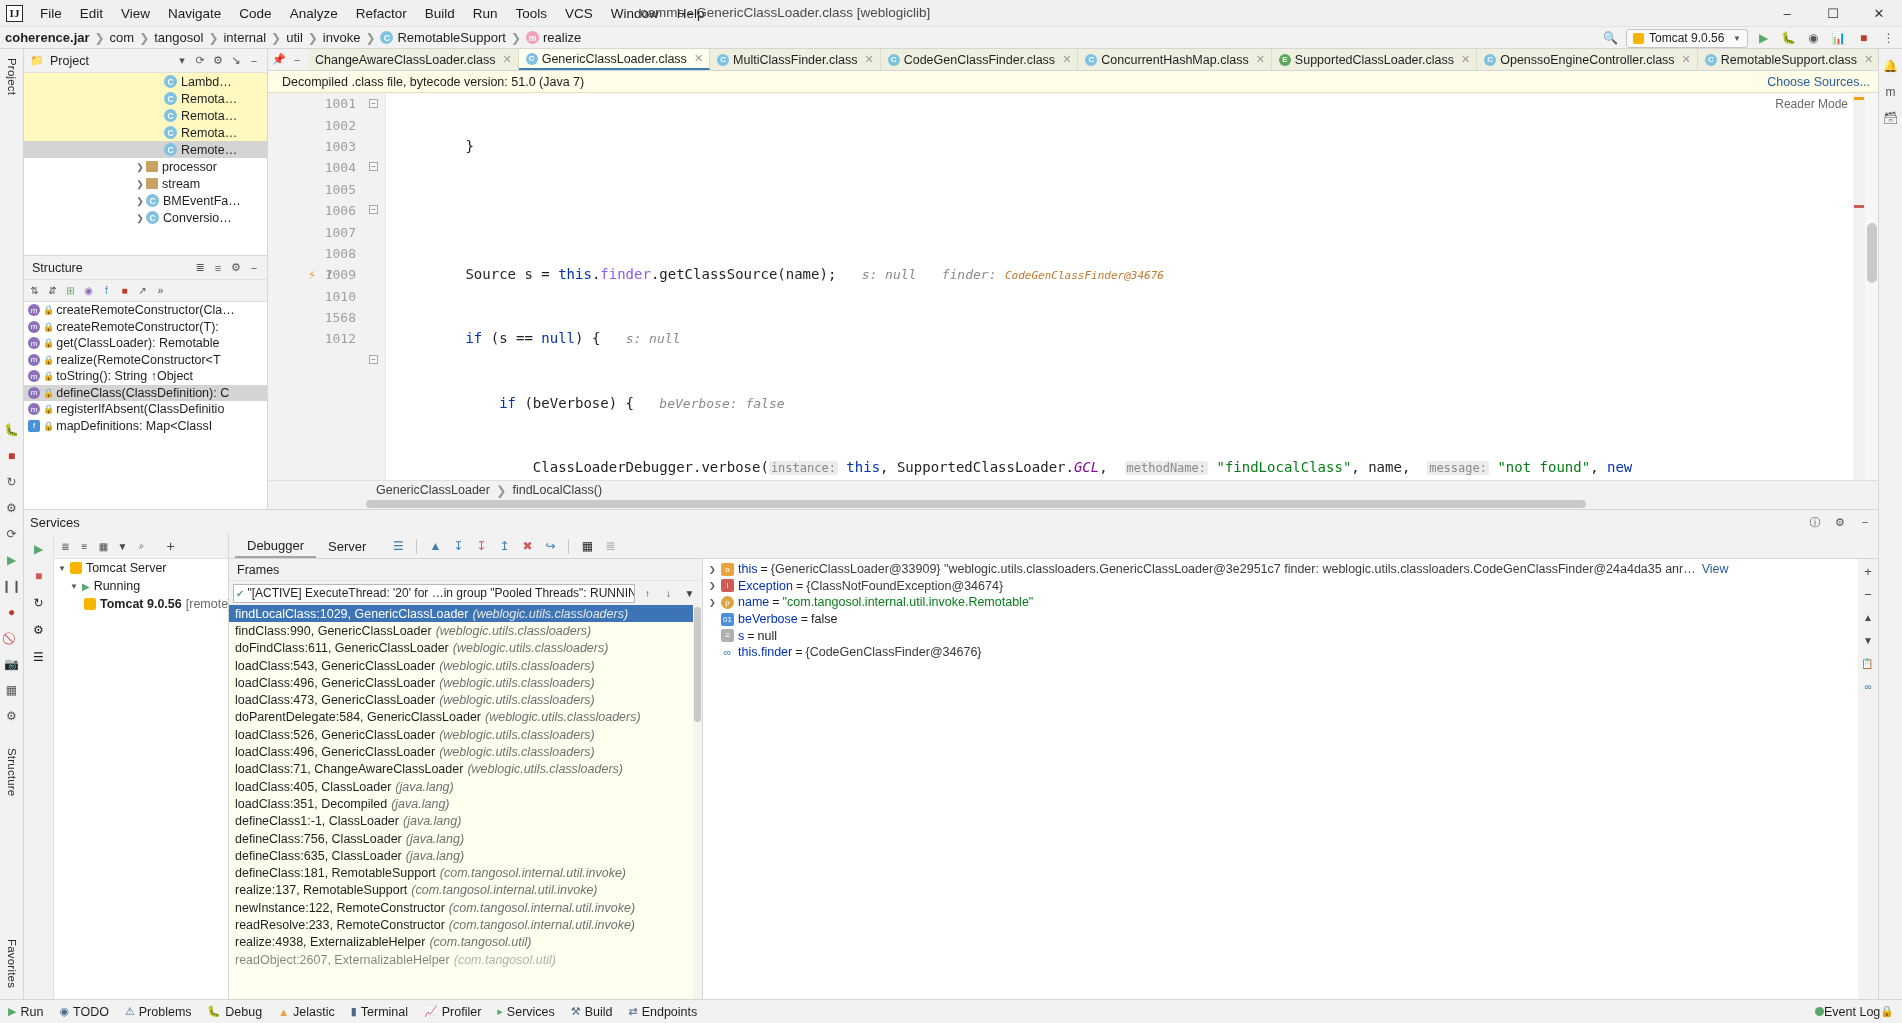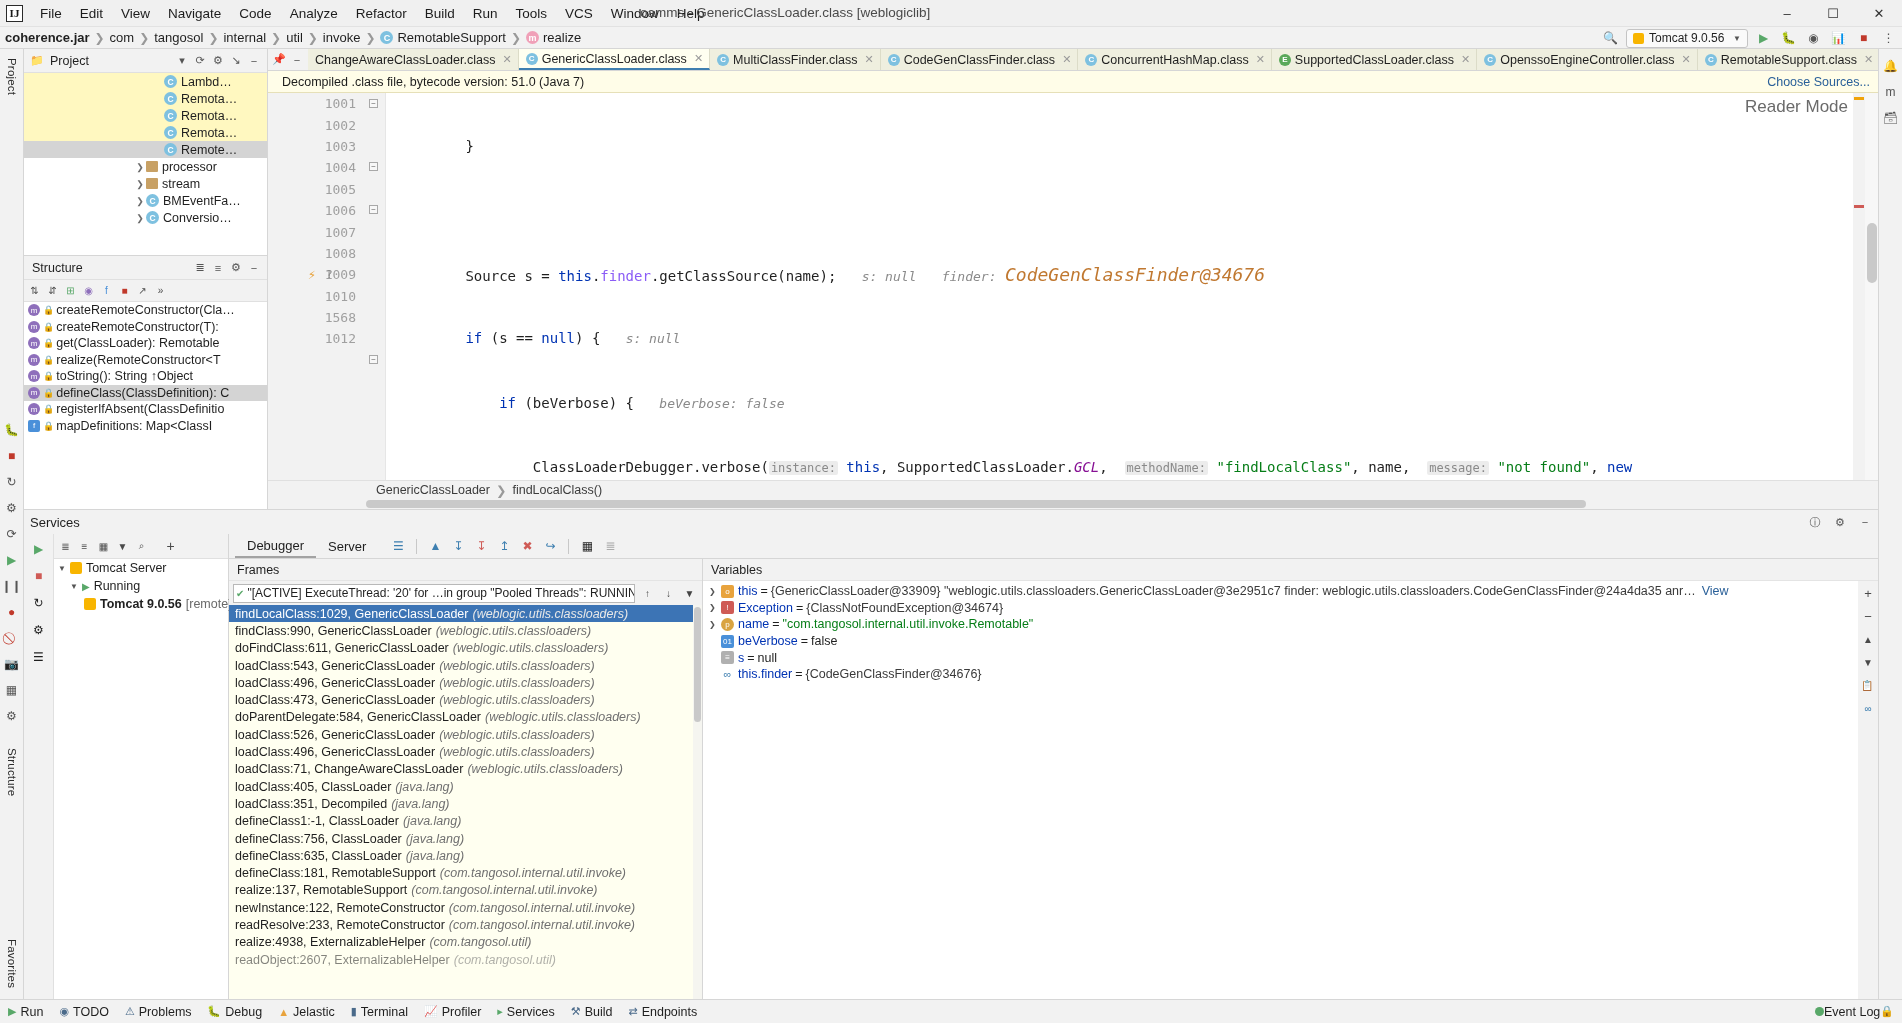--- a/index.html
+++ b/index.html
@@ -151,23 +151,23 @@
     font-family: "DejaVu Sans Mono", monospace; font-size: 14px; line-height: 21.4px;
     white-space: pre; padding-left: 12px;
   }
   .codeline { height: 21.4px; white-space: pre; }
   .kw { color: #0033b3; }
   .str { color: #067d17; }
   .fld { color: #8b5cf6; margin-top: 37px; }
   .stat { color: #871094; font-style: italic; }
   .hint-box { background: #ececec; color: #8a8a8a; font-style: normal; font-size: 12px; padding: 0 2px; border-radius: 2px;}
   .hint-val { color: #8a8a8a; font-style: italic; font-size: 13px;}
-  .hint-obj { color: #c07830; font-style: italic; font-size: 18px; margin-top: 8px;}
-
-  .readermode { position: absolute; right: 30px; top: 4px; font-size: 17px; color: #6a6a6a; }
+  .hint-obj { color: #c07830; font-style: italic; font-size: 11px; margin-top: 8px;}
+
+  .readermode { position: absolute; right: 30px; top: 4px; font-size: 12px; color: #6a6a6a; }
   .err-stripe { position: absolute; right: 13px; width: 12px; background: #f2f2f2; top: 0; bottom: 0; }
   .vscroll { position: absolute; right: 0; top: 0; width: 13px; bottom: 0; background: #f7f7f7;}
   .vthumb { position: absolute; right: 1px; width: 10px; background: #c9c9c9; border-radius: 5px; }
 
   .breadcrumbbar {
     height: 19px; background: #f2f2f2; border-top: 1px solid #e0e0e0; display: flex; align-items: center;
     padding-left: 108px; font-size: 12.5px; color: #3c3c3c; flex: 0 0 19px;
   }
   .hscroll { height: 10px; background: #f2f2f2; position: relative; flex: 0 0 10px; }
   .hthumb { position: absolute; height: 8px; top: 1px; background: #c9c9c9; border-radius: 4px; }
@@ -738,21 +738,20 @@
                     <span>readObject:2607, ExternalizableHelper</span>
                     <span class="pkg">(com.tangosol.util)</span>
                   </div>
                   <div class="frames-scroll">
                     <div class="frames-thumb" style="top:2px;height:115px"></div>
                   </div>
                 </div>
               </div>
 
               <div class="vars-pane">
-                <div class="pane-title">Variables</div>
                 <div style="display:flex;flex:1;min-height:0">
                   <div class="vars-list">
                     <div class="var-row">
                       <span class="vtri">❯</span>
                       <span class="vico vi-obj">o</span>
                       <span class="vname">this</span>
                       <span class="veq">=</span>
                       <span class="vval gray">{GenericClassLoader@33909} "weblogic.utils.classloaders.GenericClassLoader@3e2951c7 finder: weblogic.utils.classloaders.CodeGenClassFinder@24a4da35 anr…</span>
                       <span class="view-link" style="margin-left:6px">View</span>
                     </div>

